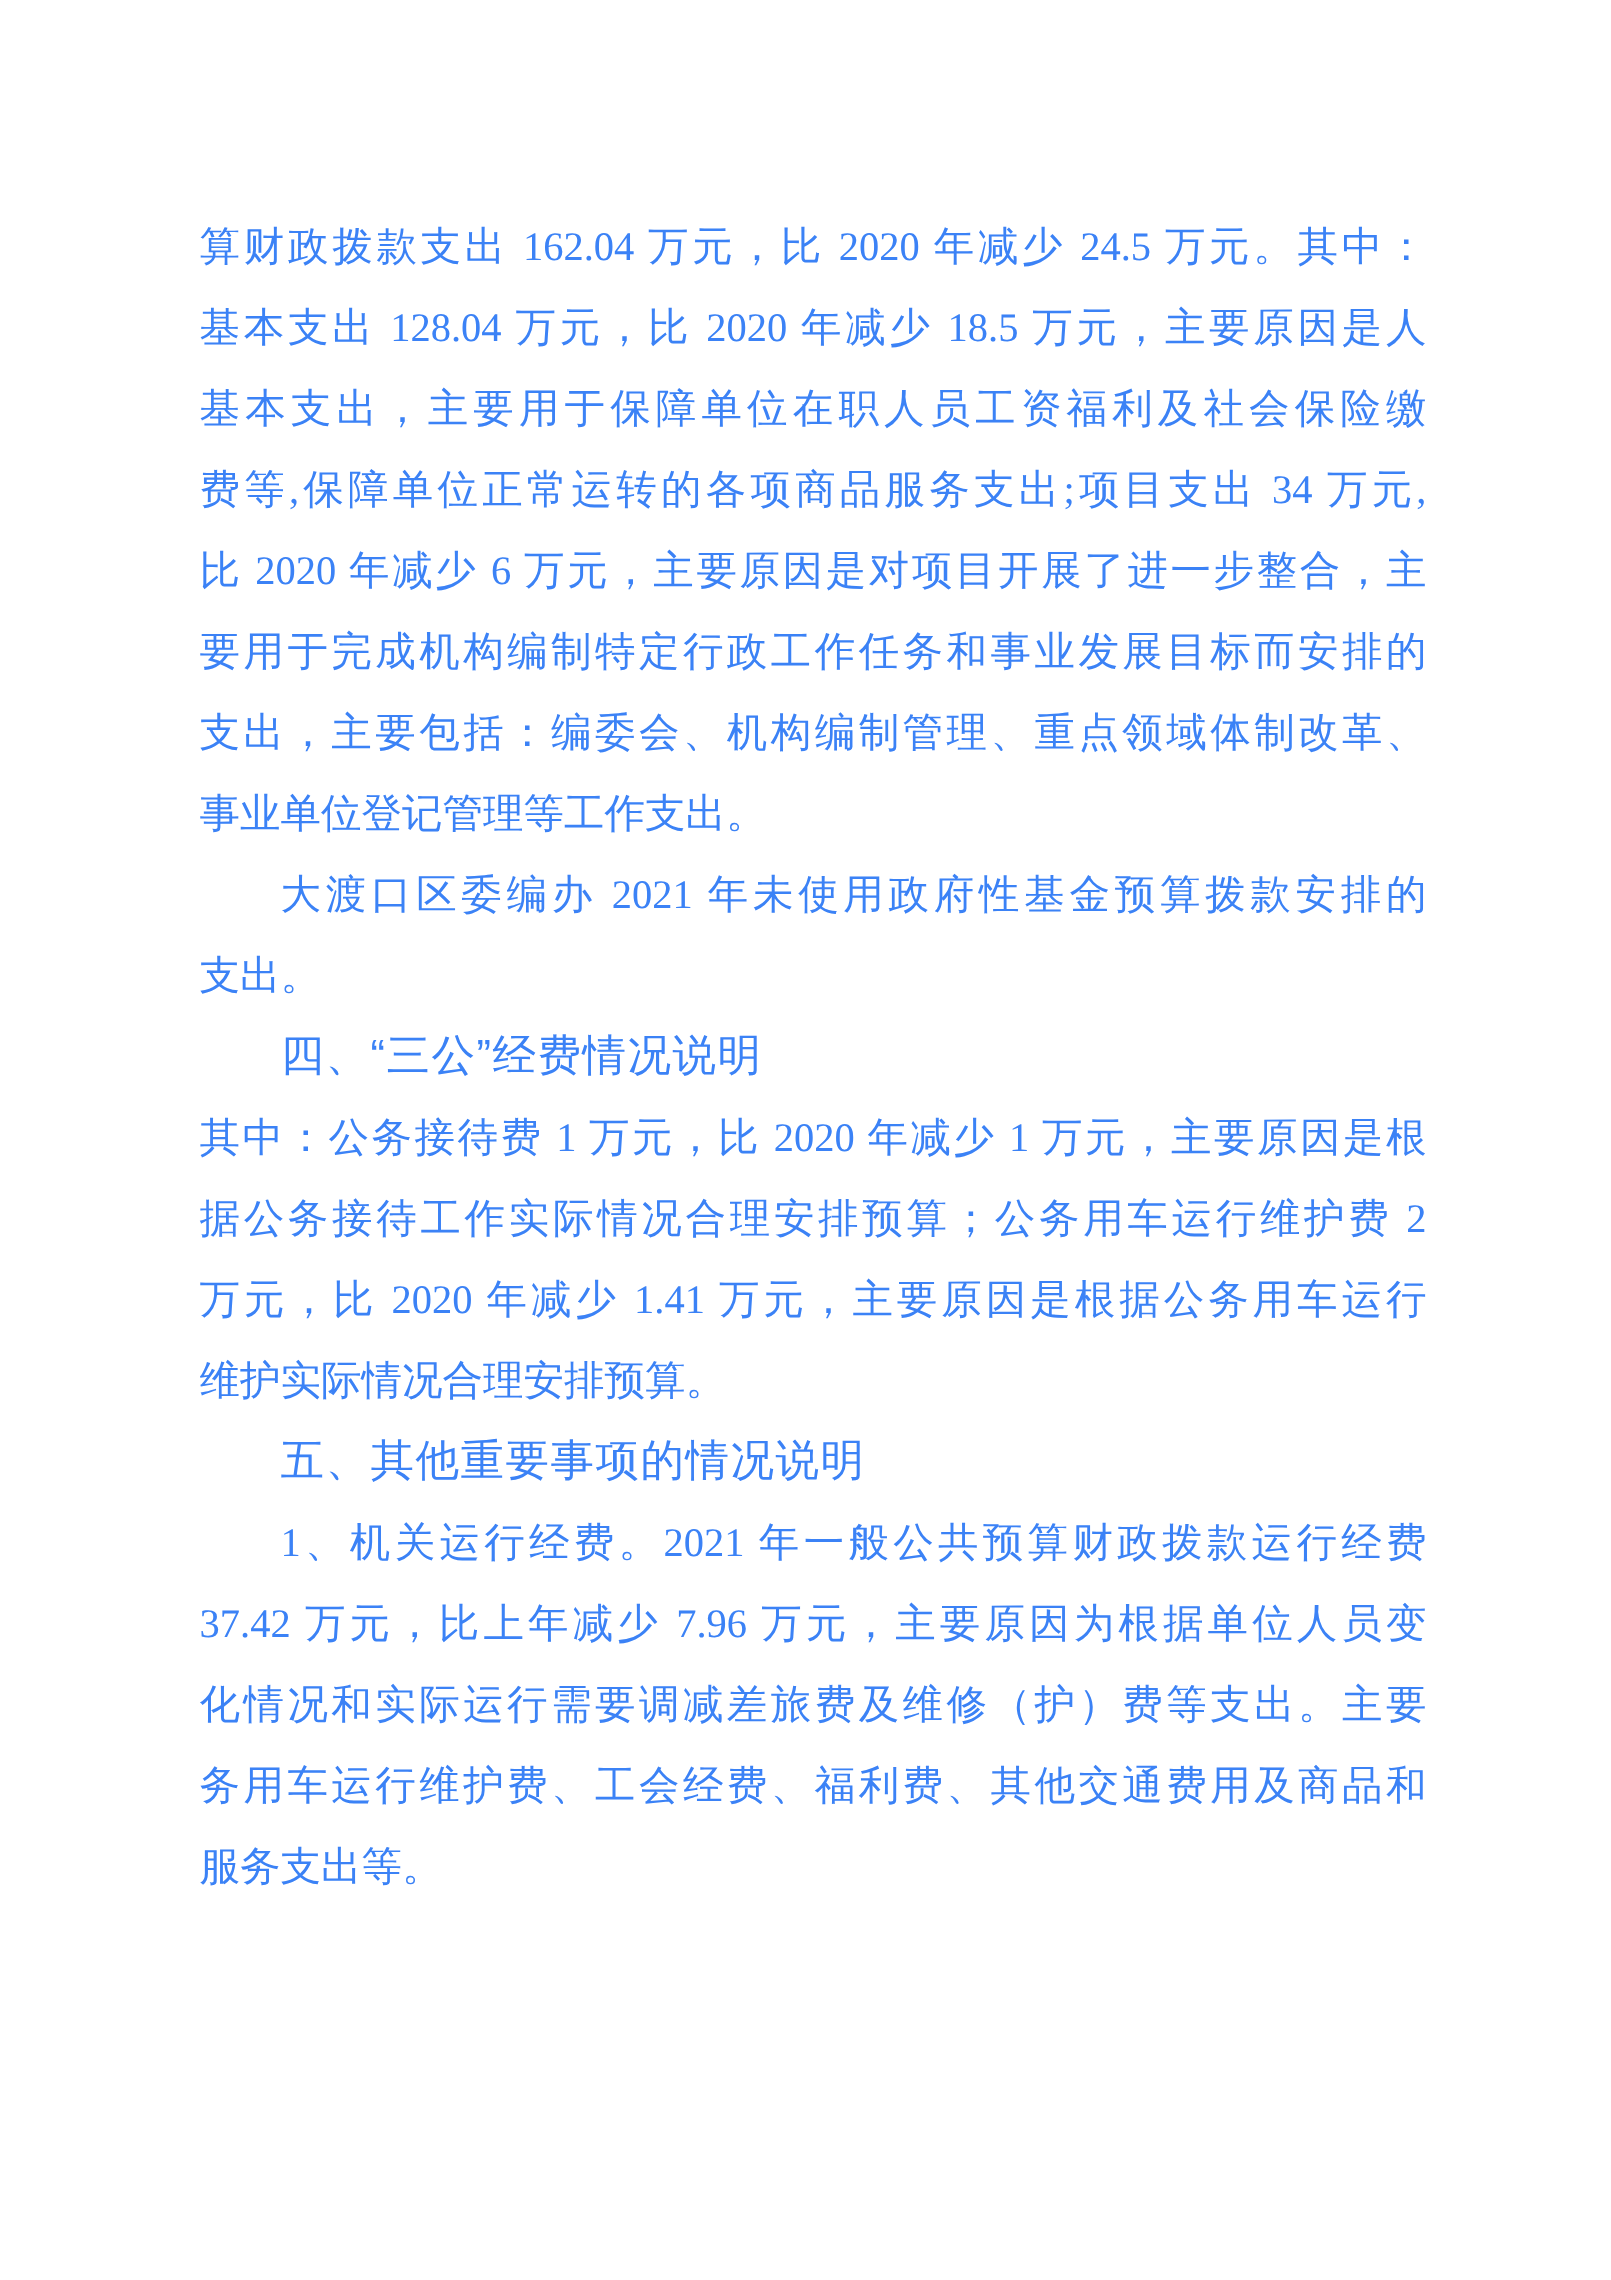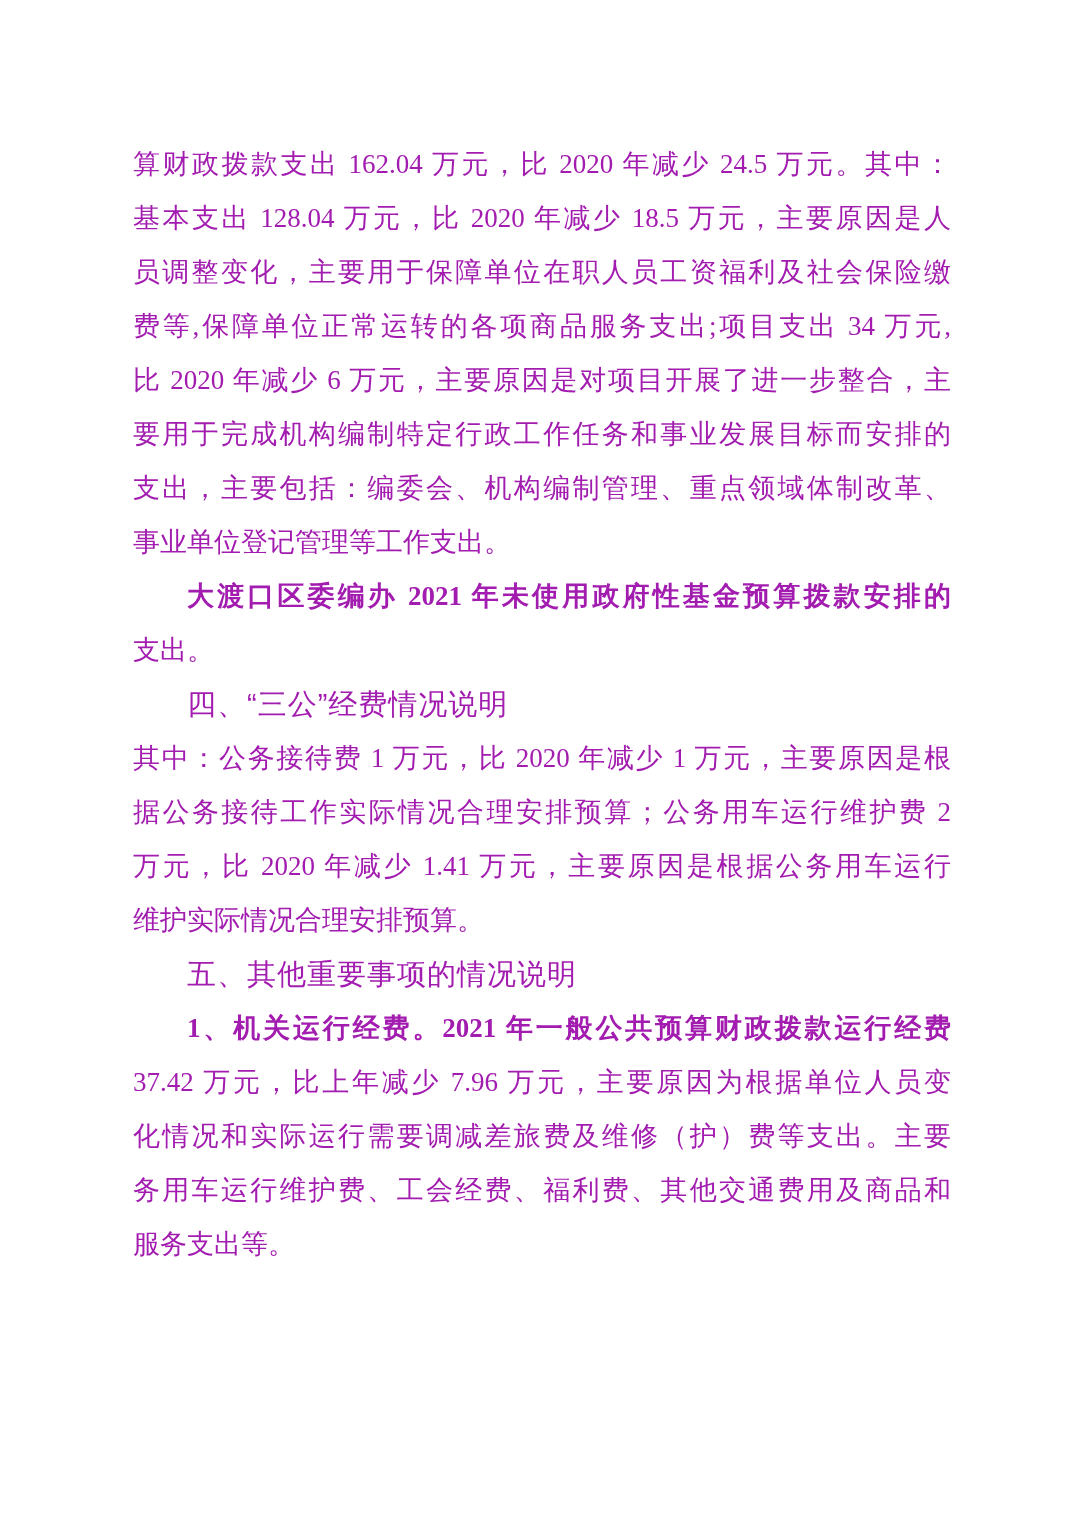--- a/index.html
+++ b/index.html
@@ -22,49 +22,48 @@
     width: 818px;
   }
   .paragraph {
     margin: 0;
     padding: 0;
   }
   .line {
     height: 54px;
     line-height: 54px;
     font-size: 27px;
-    color: #a21caf;
+    color: #3b82f6;
     white-space: nowrap;
     overflow: hidden;
   }
   .line.fill {
     white-space: normal;
     text-align: justify;
     text-align-last: justify;
   }
   .line.indent {
     padding-left: 54px;
-    font-weight: bold;
   }
   .paragraph.heading .line {
     font-family: "Liberation Sans", "DejaVu Sans", sans-serif;
     font-weight: 400;
     font-size: 29px;
     letter-spacing: 1px;
   }
 </style>
 </head>
 <body>
 
 <div class="page">
   <div class="content">
       <div class="paragraph body">
         <div class="line fill">算财政拨款支出 162.04 万元，比 2020 年减少 24.5 万元。其中：</div>
         <div class="line fill">基本支出 128.04 万元，比 2020 年减少 18.5 万元，主要原因是人</div>
-        <div class="line fill">员调整变化，主要用于保障单位在职人员工资福利及社会保险缴</div>
+        <div class="line fill">基本支出，主要用于保障单位在职人员工资福利及社会保险缴</div>
         <div class="line fill">费等,保障单位正常运转的各项商品服务支出;项目支出 34 万元,</div>
         <div class="line fill">比 2020 年减少 6 万元，主要原因是对项目开展了进一步整合，主</div>
         <div class="line fill">要用于完成机构编制特定行政工作任务和事业发展目标而安排的</div>
         <div class="line fill">支出，主要包括：编委会、机构编制管理、重点领域体制改革、</div>
         <div class="line">事业单位登记管理等工作支出。</div>
       </div>
       <div class="paragraph body">
         <div class="line indent fill">大渡口区委编办 2021 年未使用政府性基金预算拨款安排的</div>
         <div class="line">支出。</div>
       </div>

